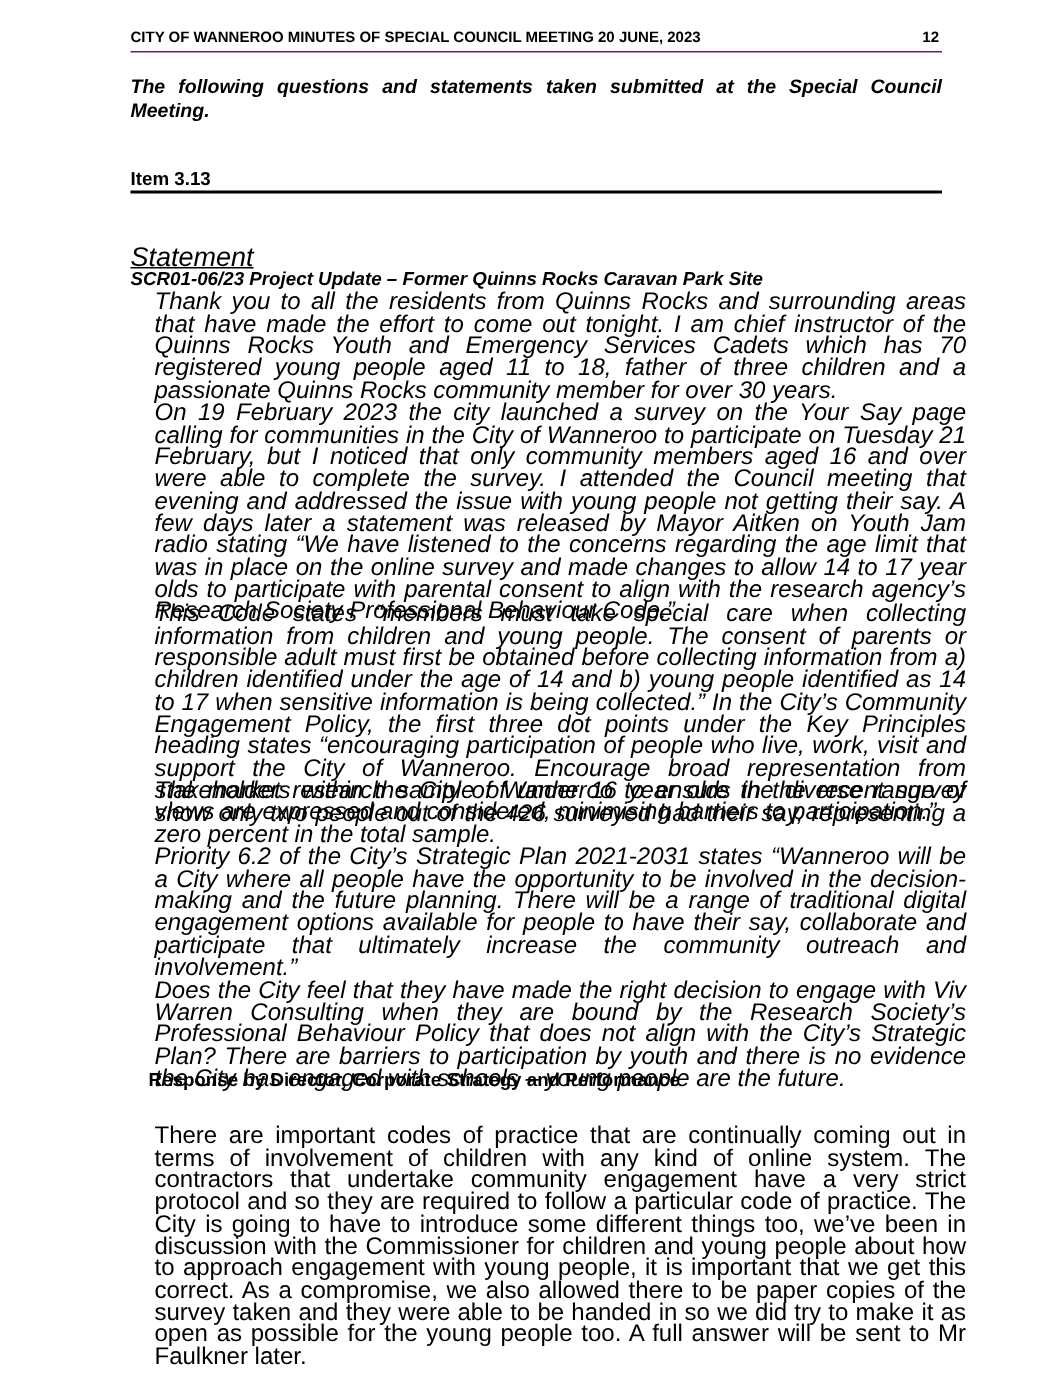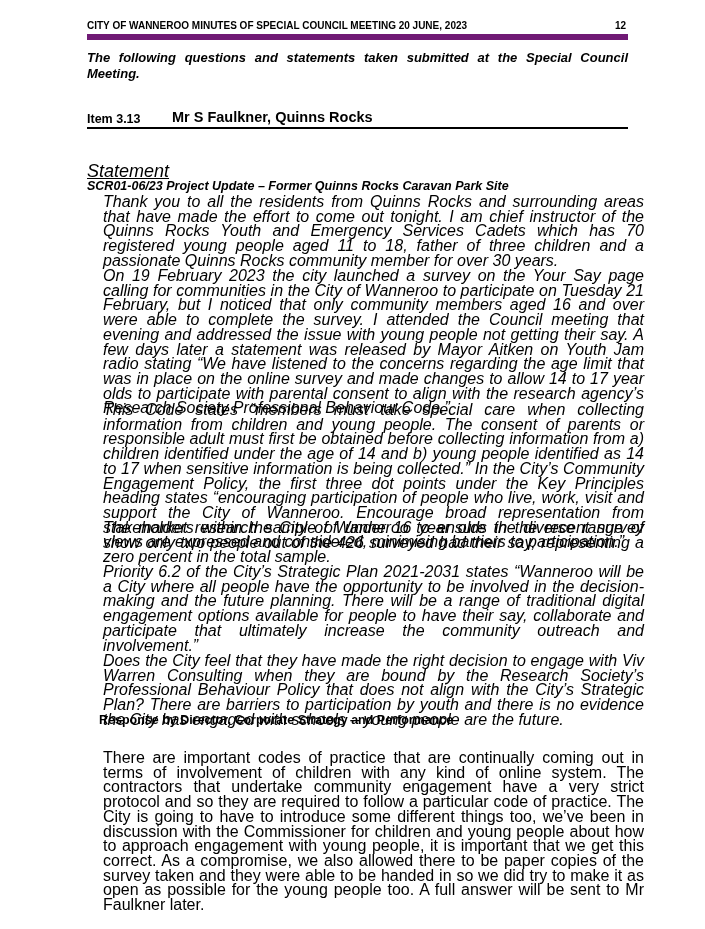--- a/index.html
+++ b/index.html
@@ -20,21 +20,21 @@
       left: 87px;
       top: 0;
       width: 541px;
     }
     .running-header {
       position: absolute;
       top: 18px;
       left: 0;
       width: 541px;
       height: 16px;
-      border-bottom: 6px solid #701a75;
+      border-bottom: 1px solid #701a75;
       font-size: 10px;
       font-weight: bold;
       line-height: 14px;
       text-align: center;
     }
     .running-header .title { position: absolute; left: 0; top: 1px; }
     .running-header .page-num { position: absolute; right: 2px; top: 1px; }
 
     .intro {
       position: absolute;
@@ -120,21 +120,20 @@
 
   <div class="running-header">
     <span class="title">CITY OF WANNEROO MINUTES OF SPECIAL COUNCIL MEETING 20 JUNE, 2023</span>
     <span class="page-num">12</span>
   </div>
 
   <div class="intro">The following questions and statements taken submitted at the Special Council Meeting.</div>
 
   <div class="item-heading">
     <span class="item-num">Item 3.13</span>
-    <span class="item-name">Mr S Faulkner, Quinns Rocks</span>
   </div>
 
   <div class="subject">SCR01-06/23 Project Update – Former Quinns Rocks Caravan Park Site</div>
 
   <div class="statement-label">Statement</div>
 
   <p class="para italic" style="top:179px;">Thank you to all the residents from Quinns Rocks and surrounding areas that have made the effort to come out tonight.  I am chief instructor of the Quinns Rocks Youth and Emergency Services Cadets which has 70 registered young people aged 11 to 18, father of three children and a passionate Quinns Rocks community member for over 30 years.</p>
 
   <p class="para italic" style="top:253px;">On 19 February 2023 the city launched a survey on the Your Say page calling for communities in the City of Wanneroo to participate on Tuesday 21 February, but I noticed that only community members aged 16 and over were able to complete the survey.  I attended the Council meeting that evening and addressed the issue with young people not getting their say. A few days later a statement was released by Mayor Aitken on Youth Jam radio stating “We have listened to the concerns regarding the age limit that was in place on the online survey and made changes to allow 14 to 17 year olds to participate with parental consent to align with the research agency’s Research Society Professional Behaviour Code.”</p>
 

